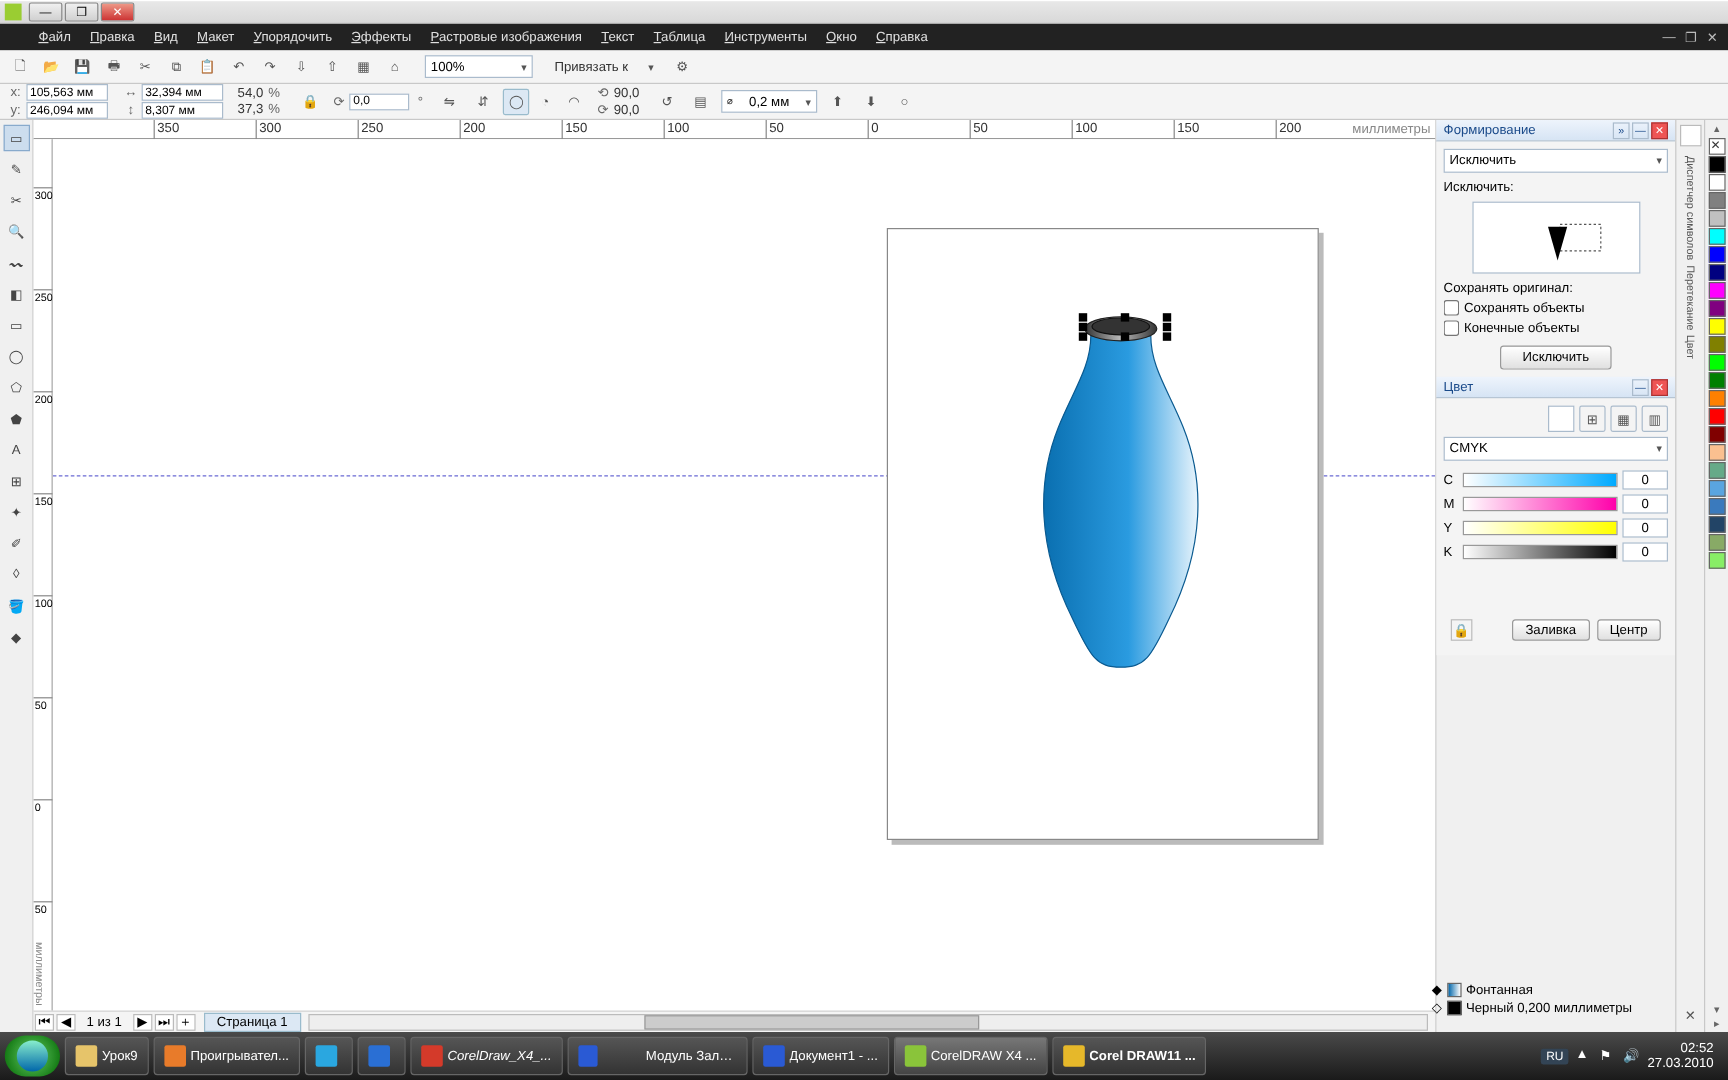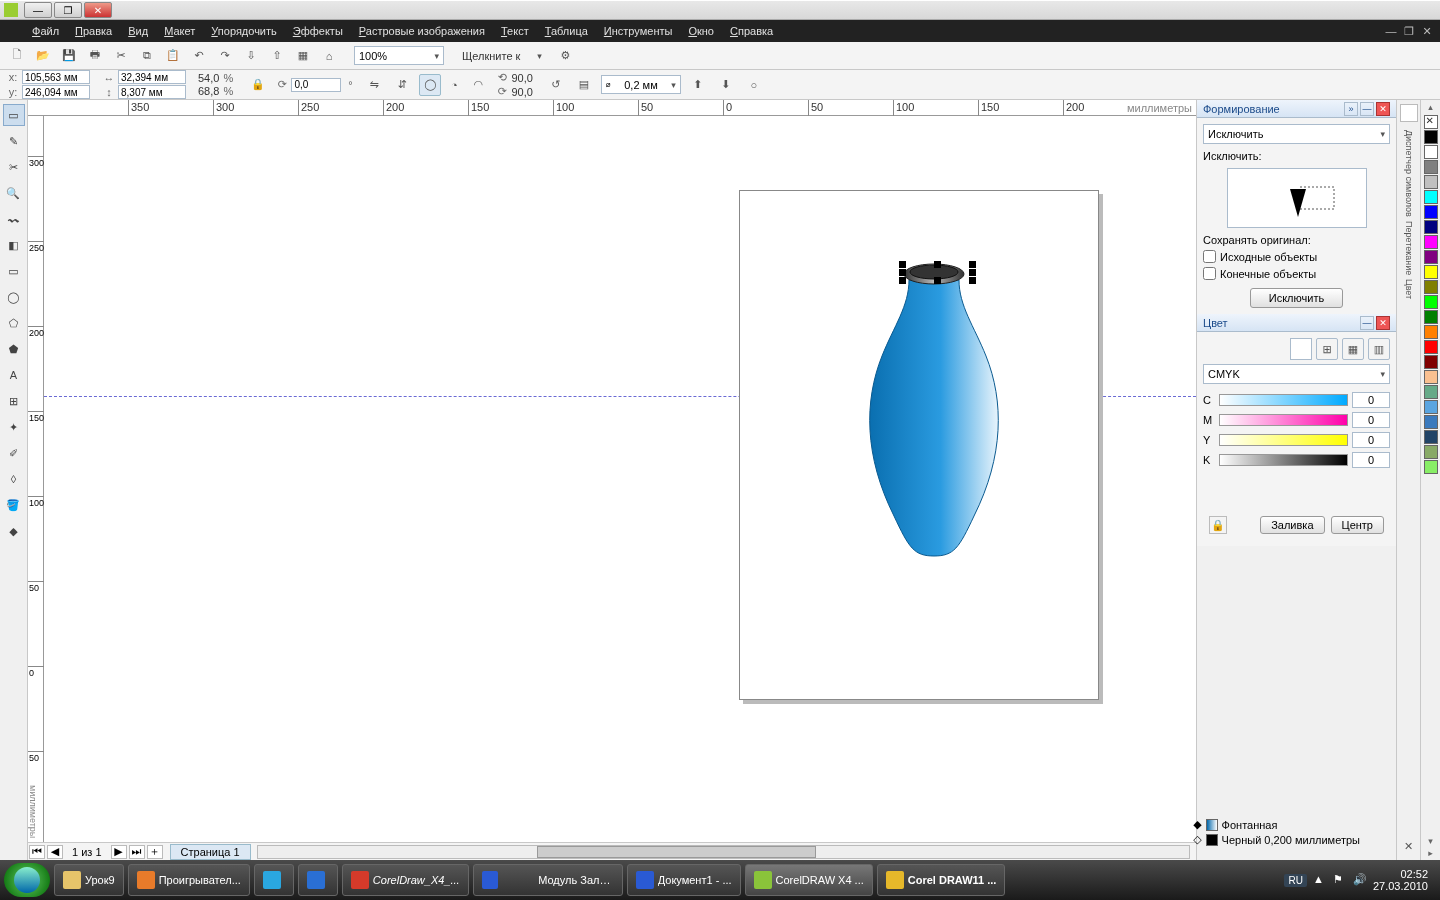--- a/index.html
+++ b/index.html
@@ -171,21 +171,21 @@
       <div class="tbar-btn">⇧</div>
       <div class="tbar-btn">▦</div>
       <div class="tbar-btn">⌂</div>
     </div>
   <div class="tbar-sep"></div>
   <div class="tbar-input zoom-select">
     <span>100%</span>
       <span class="chev">▾</span>
   </div>
   <div class="tbar-sep"></div>
-  <div class="snap-label">Щелкните к</div>
+  <div class="snap-label">Привязать к</div>
   <div class="tbar-btn">
       <span class="chev">▾</span>
     </div>
   <div class="tbar-btn">⚙</div>
 </div>
 
 <div class="propbar">
   <div class="coord-block">
     <div class="coord-row">
         <span class="small-ico">x:</span>
@@ -205,21 +205,21 @@
         <span class="small-ico">↕</span>
         <input value="8,307 мм" style="">
       </div>
   </div>
   <div class="coord-block">
     <div class="coord-row">
         <span>54,0</span>
         <span class="small-ico">%</span>
       </div>
     <div class="coord-row">
-        <span>68,8</span>
+        <span>37,3</span>
         <span class="small-ico">%</span>
       </div>
   </div>
   <div class="tbar-btn">🔒</div>
   <div class="coord-row">
       <span class="small-ico">⟳</span>
       <input style="width: 50px;" value="0,0">
       <span class="small-ico">°</span>
     </div>
   <div class="tbar-btn">⇋</div>
@@ -406,21 +406,21 @@
       <div style="padding:6px 0 2px;">Исключить:</div>
       <div class="docker-preview">
         <svg class="arrow" width="60" height="40">
             <rect x="22" y="4" width="34" height="22" fill="none" stroke="#555" stroke-dasharray="2 2"></rect>
             <path d="M 12 6 L 28 6 L 20 34 Z" fill="#000"></path>
           </svg>
       </div>
       <div style="padding:2px 0;">Сохранять оригинал:</div>
       <div class="cb-row">
           <input type="checkbox" style="">
-          <span>Исходные объекты</span>
+          <span>Сохранять объекты</span>
         </div>
       <div class="cb-row">
           <input type="checkbox" style="">
           <span>Конечные объекты</span>
         </div>
       <button class="docker-btn">Исключить</button>
     </div>
 
     <div class="docker-title">
       <span>Цвет</span>

